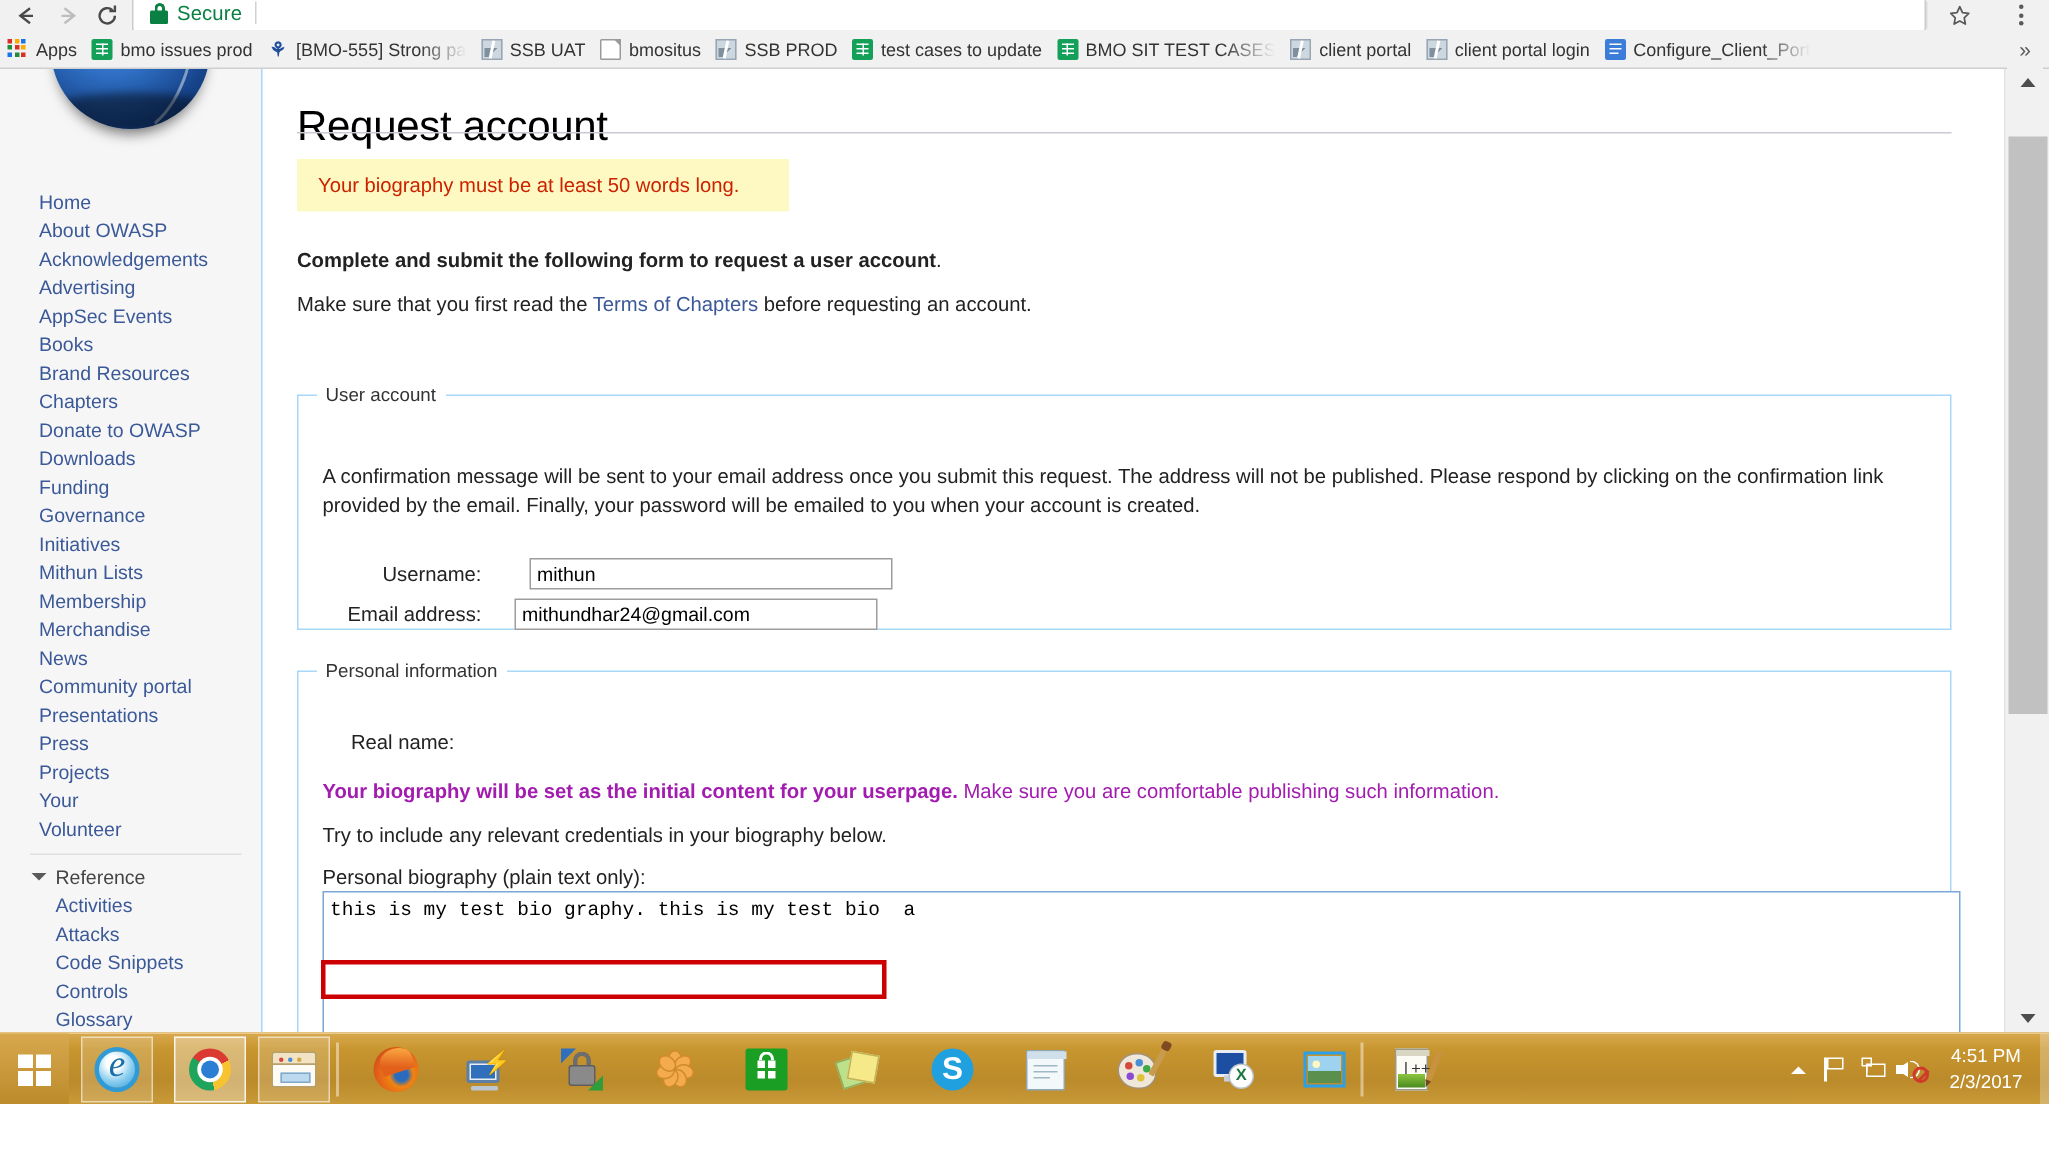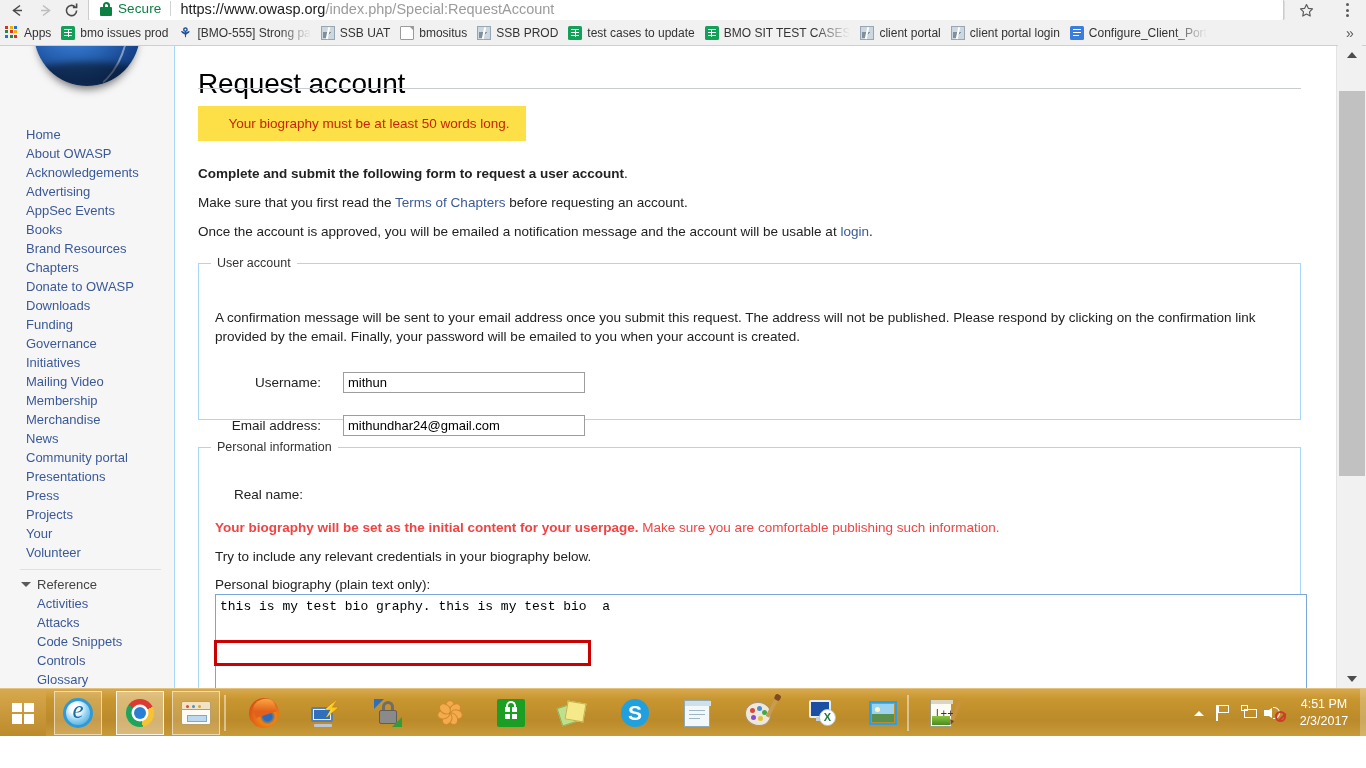--- a/index.html
+++ b/index.html
@@ -99,22 +99,22 @@
   #reference-header .caret{width:0;height:0;border-left:5px solid transparent;border-right:5px solid transparent;
      border-top:5px solid #5a5a5a;}
   #reference-header .rlabel{font-size:13px;color:#444;}
   .nav-sub{display:block;padding:0 0 0 37px;height:19px;line-height:19px;font-size:13px;color:#3b5998;
      white-space:nowrap;cursor:pointer;}
 
   
   #content{position:absolute;left:176px;top:0;width:1036px;height:642px;background:#fff;}
   #page-title{position:absolute;left:22px;top:3px;font-size:28px;color:#000;font-weight:normal;letter-spacing:-.2px;}
   #title-rule{position:absolute;left:22px;top:42px;width:1103px;height:1px;background:#c8ccd1;}
-  #error-box{position:absolute;left:22px;top:60px;width:328px;height:35px;background:#fde047;
-     display:flex;align-items:center;justify-content:center;}
+  #error-box{position:absolute;left:22px;top:60px;width:328px;height:35px;background:#fef9c3;
+     display:flex;align-items:center;}
   #error-text{font-size:13.5px;color:#cc2200;padding-left:14px;}
   .p-line{position:absolute;left:22px;font-size:13.5px;color:#222;white-space:nowrap;}
   #intro-bold{top:120px;font-weight:bold;}
   #intro-bold .reg{font-weight:normal;}
   #intro-tos{top:149px;}
   #intro-tos a,#intro-approved a{color:#3b5998;text-decoration:none;cursor:pointer;}
   #intro-approved{top:178px;}
 
   
   fieldset.fs{position:absolute;margin:0;border:1px solid #a7d7f9;padding:0;box-sizing:border-box;}
@@ -122,28 +122,28 @@
   #fs-user-account{left:22px;top:210px;width:1103px;height:164px;}
   #fs-personal{left:22px;top:394px;width:1103px;height:250px;}
   .fs-note{position:absolute;left:16px;font-size:13.5px;color:#222;line-height:19px;width:1072px;}
   #ua-note{top:38px;}
   .field-row{position:absolute;display:flex;align-items:center;}
   .field-label{font-size:13.5px;color:#222;text-align:right;}
   .field-input{font-family:"Liberation Sans",sans-serif;font-size:13px;color:#000;background:#fff;
      border:1px solid #9d9d9d;box-sizing:border-box;padding:0 4px;height:21px;outline:none;}
   #row-username{left:16px;top:102px;}
   #row-username .field-label{width:106px;}
-  #row-username .field-input{width:242px;margin-left:22px;}
-  #row-email{left:16px;top:129px;margin-top:16px;}
+  #row-username .field-input{width:242px;margin-left:32px;}
+  #row-email{left:16px;top:129px;}
   #row-email .field-label{width:106px;}
   #row-email .field-input{width:242px;margin-left:22px;}
   #row-realname{left:16px;top:33px;}
   #row-realname .field-label{width:88px;}
   #row-realname .field-input{width:278px;margin-left:18px;}
-  #bio-bold{position:absolute;left:16px;top:66px;font-size:13.5px;font-weight:bold;color:#ef4444;white-space:nowrap;}
+  #bio-bold{position:absolute;left:16px;top:66px;font-size:13.5px;font-weight:bold;color:#a21caf;white-space:nowrap;}
   #bio-bold .reg{font-weight:normal;}
   #bio-hint{position:absolute;left:16px;top:95px;font-size:13.5px;color:#222;white-space:nowrap;}
   #bio-label{position:absolute;left:16px;top:123px;font-size:13.5px;color:#222;white-space:nowrap;}
   #bio-textarea{position:absolute;left:16px;top:140px;width:1092px;height:108px;box-sizing:border-box;
      border:1px solid #7aa7d6;background:#fff;font-family:"Liberation Mono",monospace;font-size:13px;
      color:#000;line-height:17px;padding:3px 4px;resize:none;outline:none;overflow:hidden;}
   #bio-highlight{position:absolute;left:15px;top:186px;width:377px;height:26px;border:3px solid #cc0000;
      box-sizing:border-box;pointer-events:none;}
 
   
@@ -313,21 +313,20 @@
       </svg>
     </div>
 
     <div id="omnibox">
       <span id="lock-icon">
         <span class="shackle"></span>
           <span class="body"></span>
       </span>
       <span id="secure-label">Secure</span>
       <span id="omnibox-sep"></span>
-      <span id="url-text"><span class="host">https://www.owasp.org</span><span class="path">/index.php/Special:RequestAccount</span></span>
     </div>
 
     <div id="chrome-sep"></div>
     <div id="star-button">
       <svg width="15" height="15" viewBox="0 0 16 16" aria-hidden="true">
         <path d="M8 1.6 L9.95 5.7 L14.4 6.3 L11.2 9.45 L12 13.9 L8 11.8 L4 13.9 L4.8 9.45 L1.6 6.3 L6.05 5.7 Z" fill="none" stroke="#5a5a5a" stroke-width="1.25" stroke-linejoin="round"></path>
       </svg>
     </div>
     <div id="menu-button">
         <i></i>
@@ -410,21 +409,21 @@
         <a class="nav-item">Advertising</a>
         <a class="nav-item">AppSec Events</a>
         <a class="nav-item">Books</a>
         <a class="nav-item">Brand Resources</a>
         <a class="nav-item">Chapters</a>
         <a class="nav-item">Donate to OWASP</a>
         <a class="nav-item">Downloads</a>
         <a class="nav-item">Funding</a>
         <a class="nav-item">Governance</a>
         <a class="nav-item">Initiatives</a>
-        <a class="nav-item">Mailing Video</a>
+        <a class="nav-item">Mithun Lists</a>
         <a class="nav-item">Membership</a>
         <a class="nav-item">Merchandise</a>
         <a class="nav-item">News</a>
         <a class="nav-item">Community portal</a>
         <a class="nav-item">Presentations</a>
         <a class="nav-item">Press</a>
         <a class="nav-item">Projects</a>
         <a class="nav-item">Your</a>
         <a class="nav-item">Volunteer</a>
         <div id="nav-divider"></div>
@@ -445,21 +444,20 @@
     <div id="title-rule"></div>
 
     <div id="error-box">
       <span id="error-text">Your biography must be at least 50 words long.</span>
     </div>
 
     <div class="p-line" id="intro-bold"><span>Complete and submit the following form to request a user account</span><span class="reg">.</span></div>
 
     <div class="p-line" id="intro-tos"><span>Make sure that you first read the </span><a>Terms of Chapters</a><span> before requesting an account.</span></div>
 
-    <div class="p-line" id="intro-approved"><span>Once the account is approved, you will be emailed a notification message and the account will be usable at </span><a>login</a><span>.</span></div>
 
     <fieldset class="fs" id="fs-user-account">
       <legend>User account</legend>
       <div class="fs-note" id="ua-note">A confirmation message will be sent to your email address once you submit this request. The address will not be published. Please respond by clicking on the confirmation link provided by the email. Finally, your password will be emailed to you when your account is created.</div>
 
       <div class="field-row" id="row-username">
         <span class="field-label">Username:</span>
         <input class="field-input" type="text" value="mithun" style="">
       </div>
 

